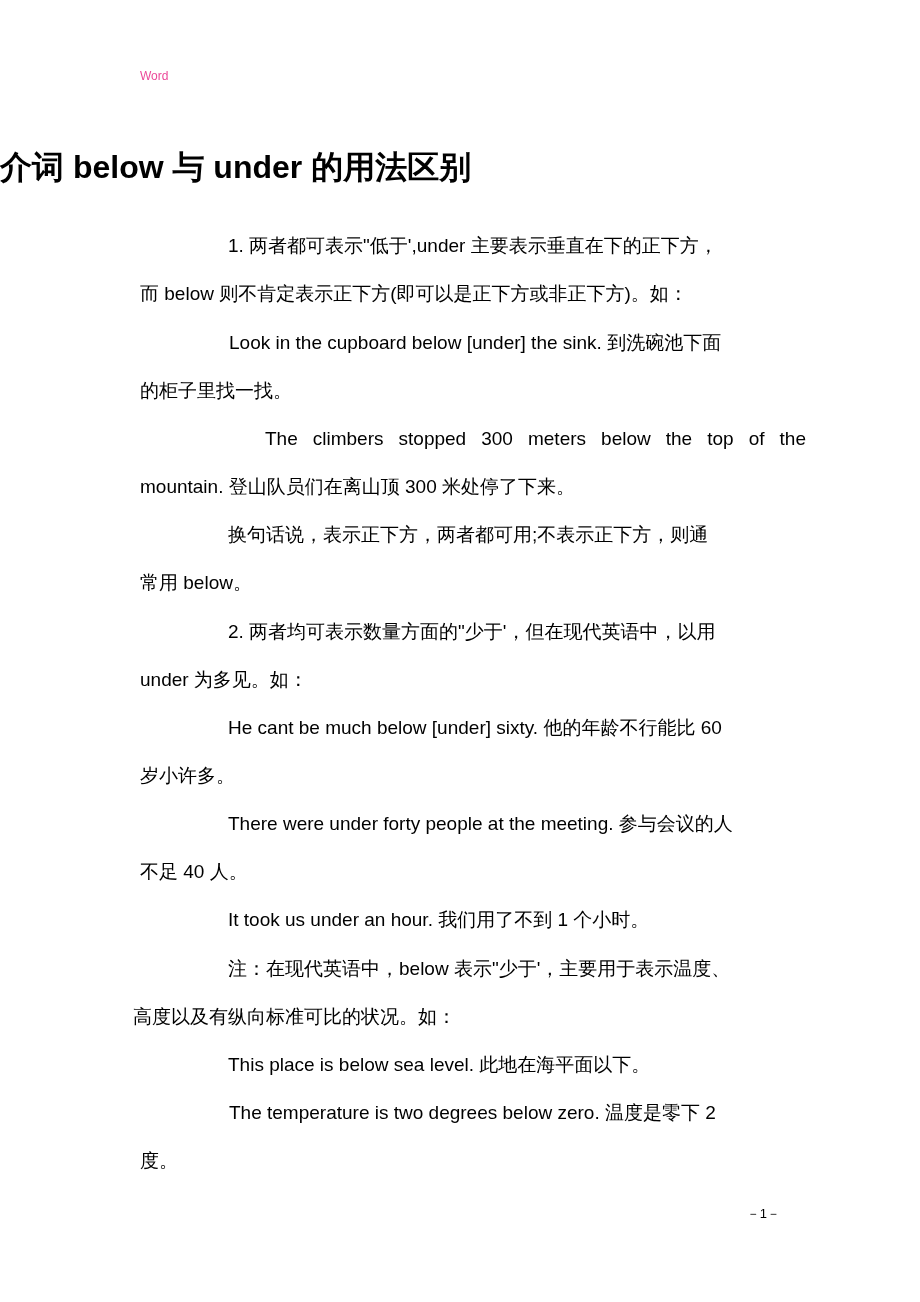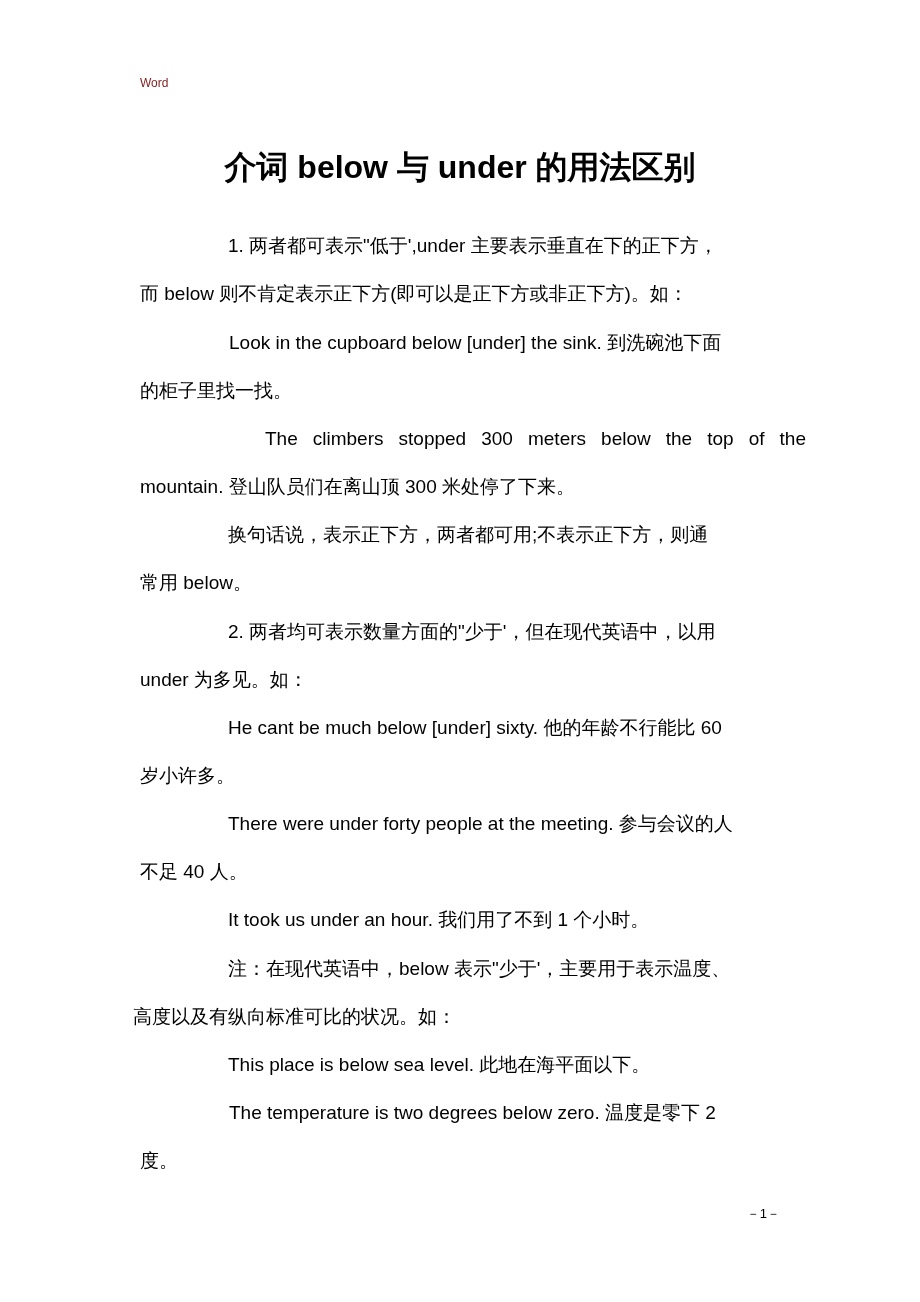--- a/index.html
+++ b/index.html
@@ -17,31 +17,31 @@
     }
     .page {
       position: absolute;
       left: 0; top: 0;
       width: 920px; height: 1302px;
       background: #ffffff;
     }
     .header-label {
       position: absolute;
       left: 140px;
-      top: 75px;
+      top: 68px;
       font-size: 12px;
       line-height: 16px;
-      color: #7f1d1d;
+      color: #ec4899;
     }
     .title {
       position: absolute;
       left: 0;
       width: 920px;
       top: 145px;
-      text-align: center;
+      text-align: left;
       font-size: 32px;
       line-height: 44px;
       font-weight: bold;
       letter-spacing: 0px;
     }
     .line {
       position: absolute;
       font-size: 19px;
       line-height: 26px;
       white-space: nowrap;

